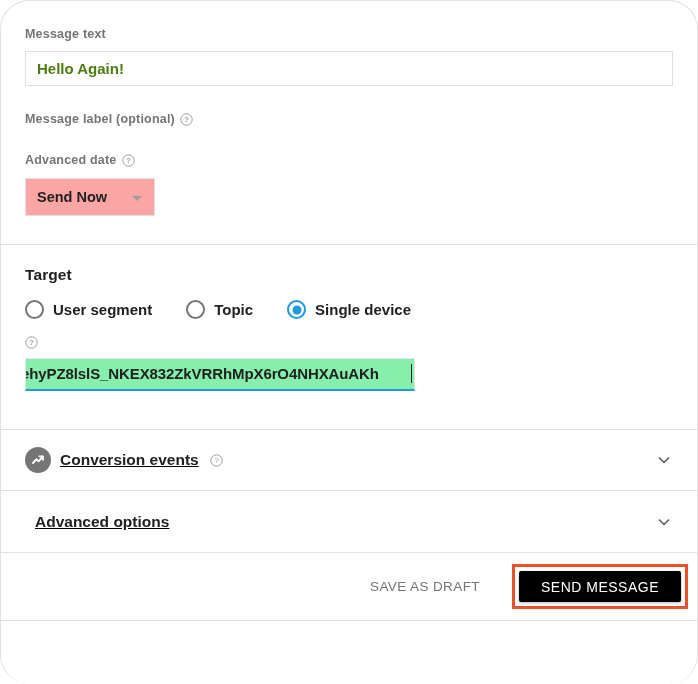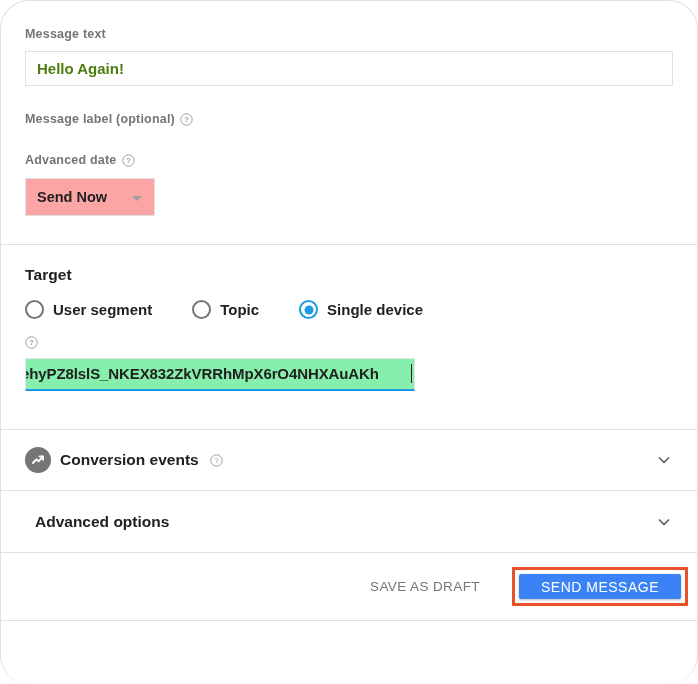--- a/index.html
+++ b/index.html
@@ -197,20 +197,21 @@
   }
 
   
   .collapse-row {
     box-sizing: border-box;
     height: 60px;
     display: flex;
     align-items: center;
     padding: 0 24px;
     cursor: pointer;
+    text-decoration: underline;
   }
   .collapse-left {
     display: flex;
     align-items: center;
     gap: 9px;
     flex: 1 1 auto;
   }
   .conv-icon {
     width: 26px;
     height: 26px;
@@ -257,24 +258,24 @@
     padding: 4px;
     margin-left: 22px;
     display: inline-block;
     line-height: 0;
   }
   .send-btn {
     font-family: "Liberation Sans", sans-serif;
     font-size: 14px;
     letter-spacing: 0.5px;
     color: #ffffff;
-    background: #3b82f6;
+    background: #000000;
     border: none;
     padding: 0 22px;
-    height: 25px;
+    height: 31px;
     cursor: pointer;
     border-radius: 2px;
     box-shadow: 0 1px 3px rgba(0,0,0,0.28);
   }
 </style>
 </head>
 <body>
 
 <div class="card">
 
@@ -314,21 +315,21 @@
 
     <div style="height:24px;"></div>
   </div>
 
   <div class="divider"></div>
 
   <div class="section" style="padding-top:21px;">
 
     <div class="section-title">Target</div>
 
-    <div class="radio-row" style="margin-top:16px;gap:6px;">
+    <div class="radio-row" style="margin-top:16px;">
 
       <div class="radio-item">
         <span class="radio-circle"></span>
         <span class="radio-label">User segment</span>
       </div>
 
       <div class="radio-item">
         <span class="radio-circle"></span>
         <span class="radio-label">Topic</span>
       </div>

